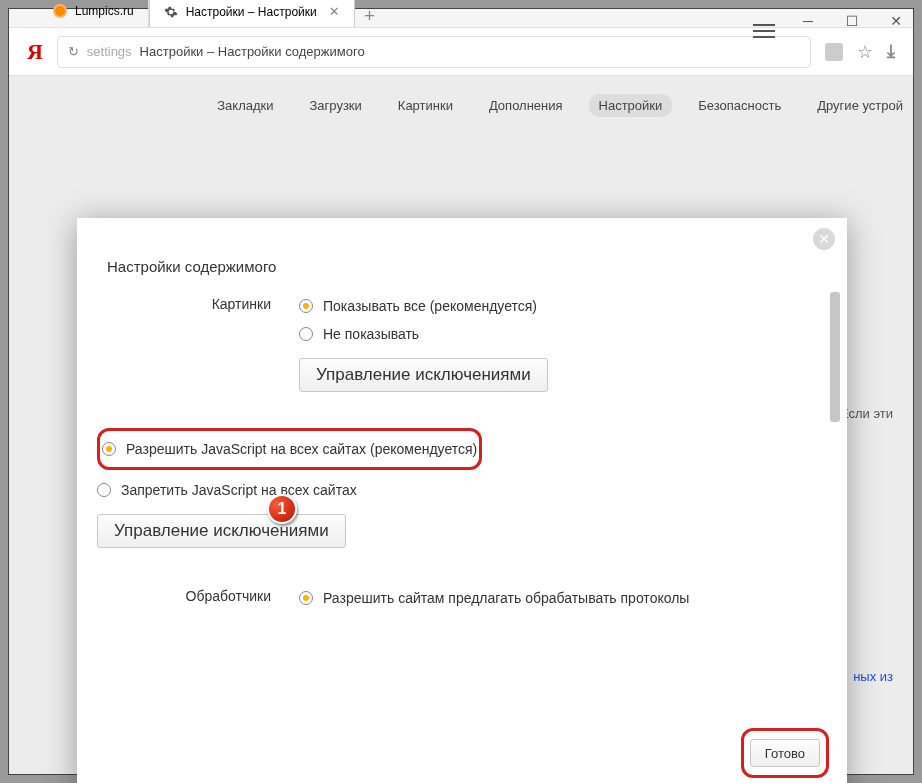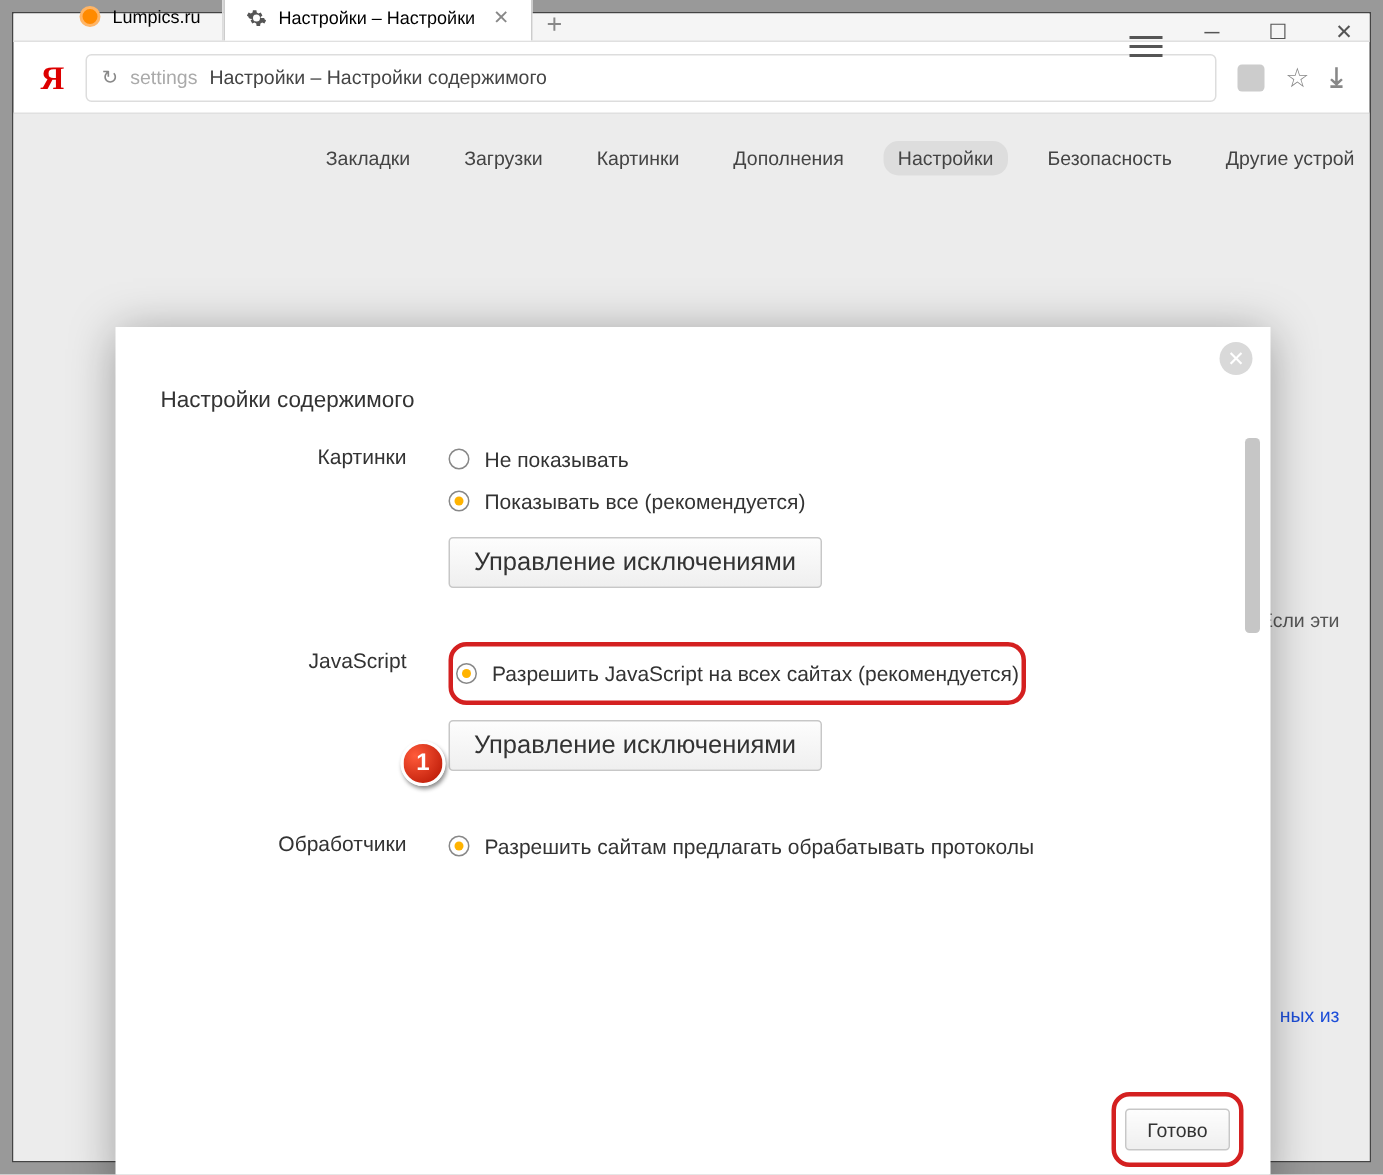--- a/index.html
+++ b/index.html
@@ -121,39 +121,42 @@
     <div class="modal">
       <div class="modal-close">✕</div>
       <div class="modal-title">Настройки содержимого</div>
 
       <div class="scroll-area">
 
         <div class="section">
           <div class="section-label">Картинки</div>
           <div class="section-body">
             <div class="radio-row">
+              <span class="radio sel"></span>
+              <span>Показывать все (рекомендуется)</span>
+            </div>
+            <div class="radio-row">
               <span class="radio"></span>
               <span>Не показывать</span>
-            </div>
-            <div class="radio-row">
-              <span class="radio sel"></span>
-              <span>Показывать все (рекомендуется)</span>
             </div>
             <span class="btn-settings">Управление исключениями</span>
           </div>
         </div>
 
         <div class="section">
-          <div class="section-label">JavaScript</div>
           <div class="section-body">
             <div class="highlight-box">
               <div class="radio-row" style="padding:4px 0">
                 <span class="radio sel"></span>
                 <span>Разрешить JavaScript на всех сайтах (рекомендуется)</span>
               </div>
+            </div>
+            <div class="radio-row" style="margin-top:6px">
+              <span class="radio"></span>
+              <span>Запретить JavaScript на всех сайтах</span>
             </div>
             <span class="btn-settings">Управление исключениями</span>
           </div>
         </div>
 
         <div class="section" style="margin-bottom:0">
           <div class="section-label">Обработчики</div>
           <div class="section-body">
             <div class="radio-row">
               <span class="radio sel"></span>

